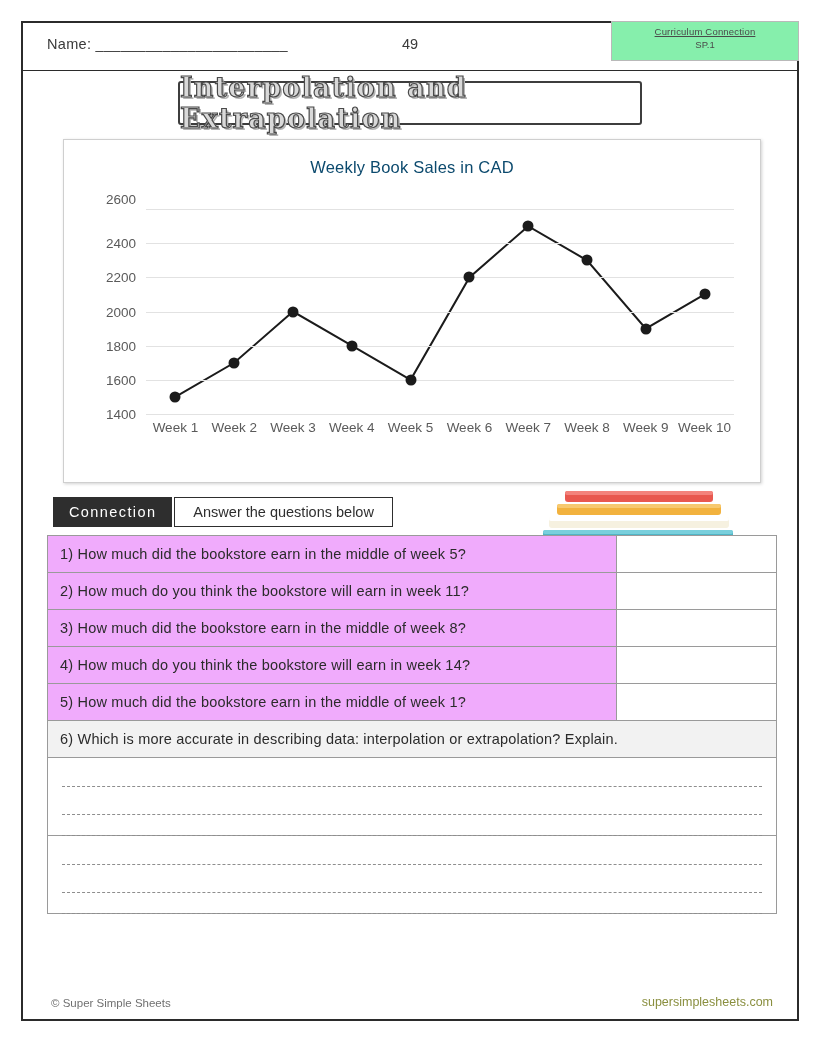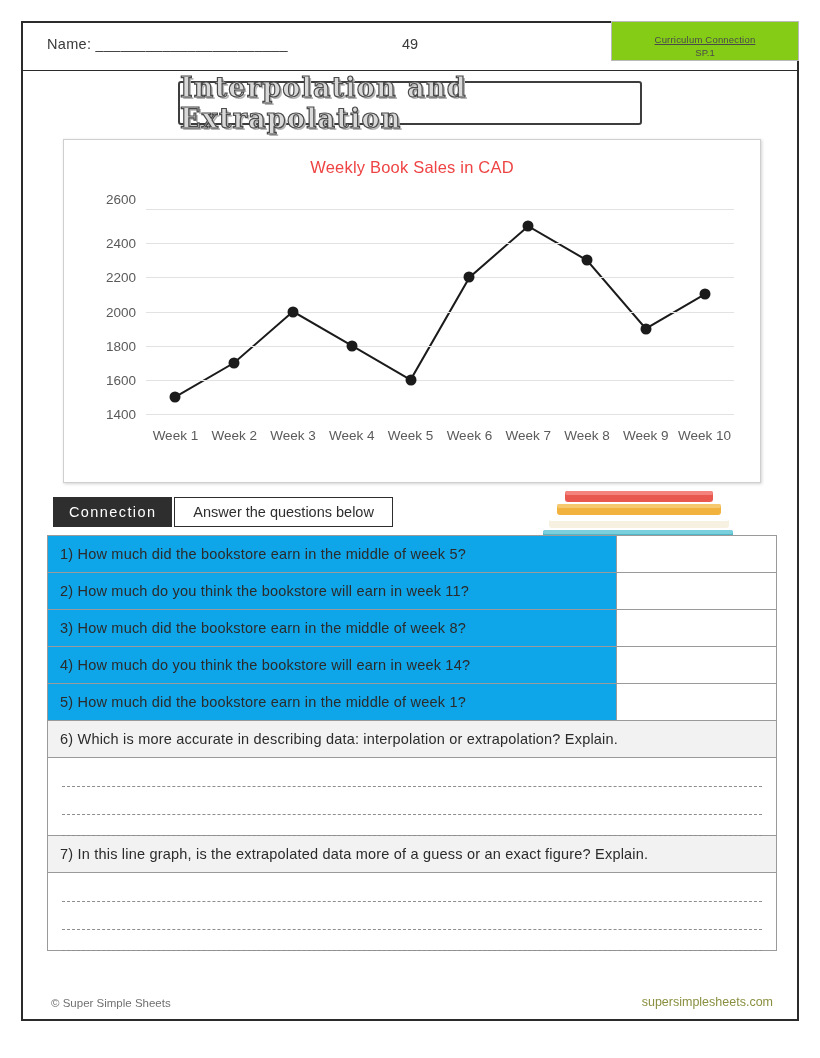--- a/index.html
+++ b/index.html
@@ -46,24 +46,24 @@
     text-align: center;
     font-size: 14.5px;
     color: #3a3a3a;
   }
   .curr-box {
     position: absolute;
     right: -2px;
     top: -2px;
     width: 188px;
     height: 40px;
-    background: #84cc16;
+    background: #86efac;
     border: 1px solid #b9b9b9;
     text-align: center;
-    padding-top: 12px;
+    padding-top: 4px;
   }
   .curr-box .c1 {
     font-size: 9.5px;
     color: #4a4a4a;
     text-decoration: underline;
     letter-spacing: 0.2px;
   }
   .curr-box .c2 {
     font-size: 9.5px;
     color: #4a4a4a;
@@ -104,21 +104,21 @@
     top: 116px;
     width: 698px;
     height: 344px;
     background: #ffffff;
     border: 1px solid #cfcfcf;
     box-shadow: 1px 1px 3px rgba(0,0,0,0.18);
   }
   .chart-title {
     text-align: center;
     font-size: 16.5px;
-    color: #ef4444;
+    color: #0c4a6e;
     padding-top: 18px;
     letter-spacing: 0.2px;
   }
   .plot {
     position: absolute;
     left: 82px;
     top: 52px;
     width: 588px;
     height: 222px;
   }
@@ -135,21 +135,21 @@
     position: absolute;
     left: 0;
     width: 100%;
     height: 1px;
     background: #e2e2e2;
   }
   .xtick {
     position: absolute;
     top: 100%;
     transform: translateX(-50%);
-    margin-top: 14px;
+    margin-top: 6px;
     font-size: 13.5px;
     color: #5a5a5a;
     white-space: nowrap;
   }
   .dot {
     position: absolute;
     width: 11px; height: 11px;
     background: #1b1b1b;
     border-radius: 50%;
     transform: translate(-50%, -50%);
@@ -199,21 +199,21 @@
     left: 24px;
     top: 512px;
     width: 730px;
     border: 1px solid #9a9a9a;
     border-collapse: collapse;
     z-index: 4;
     background: #ffffff;
   }
   .qtable td {
     border: 1px solid #9a9a9a;
-    background: #0ea5e9;
+    background: #f0abfc;
     font-size: 14.5px;
     color: #2b2b2b;
     padding: 10px 12px;
     letter-spacing: 0.2px;
   }
   .qtable td.answer {
     width: 160px;
     background: #ffffff;
   }
   .qtable td.wide {
@@ -366,23 +366,20 @@
           <tr>
             <td class="lines" colspan="2">
               <div class="lines-inner">
                 <div class="wline" style="top: 28px;"></div>
                 <div class="wline" style="top: 56px;"></div>
                 <div class="wline" style="top: 77px;"></div>
               </div>
             </td>
           </tr>
           <tr>
-            <td class="wide" colspan="2">7) In this line graph, is the extrapolated data more of a guess or an exact figure? Explain.</td>
-          </tr>
-          <tr>
             <td class="lines" colspan="2">
               <div class="lines-inner">
                 <div class="wline" style="top: 28px;"></div>
                 <div class="wline" style="top: 56px;"></div>
                 <div class="wline" style="top: 77px;"></div>
               </div>
             </td>
           </tr>
         </tbody>
     </table>

